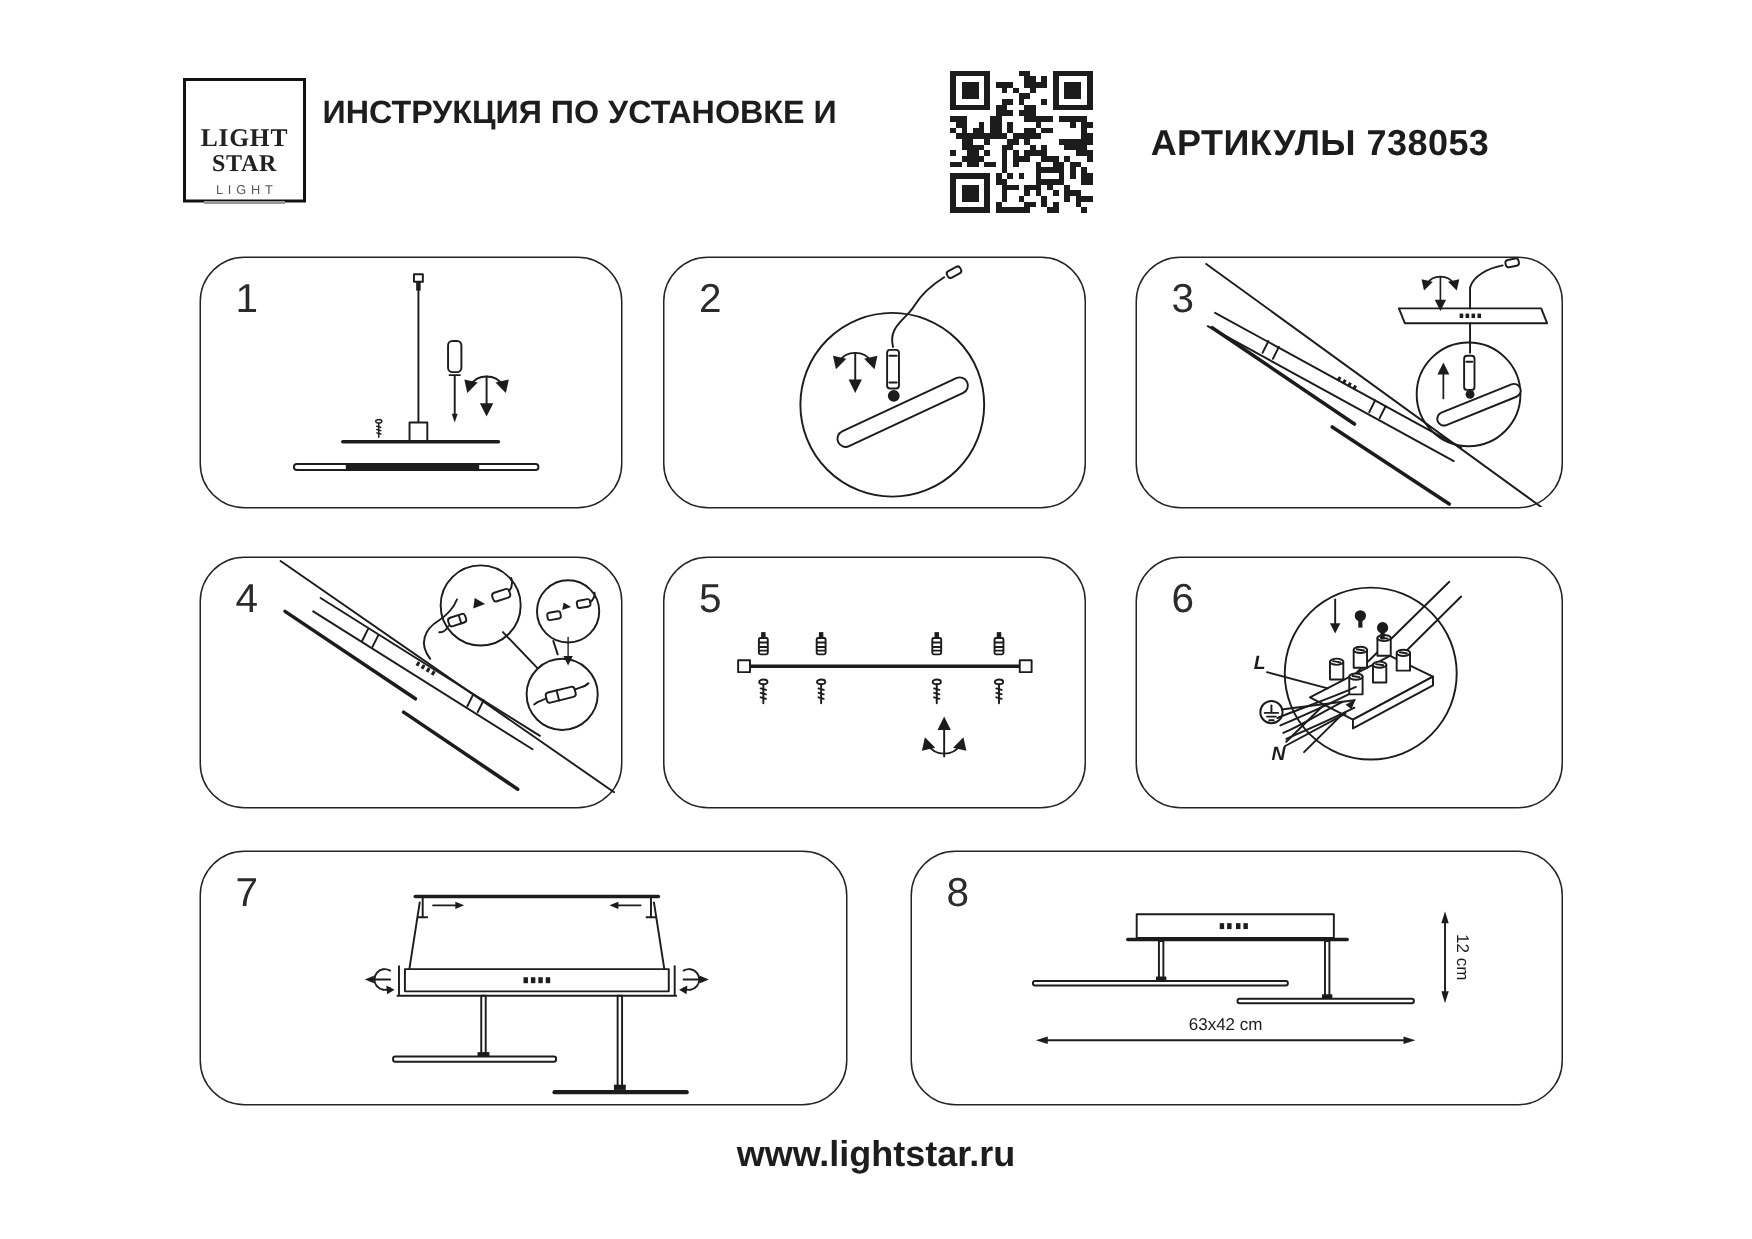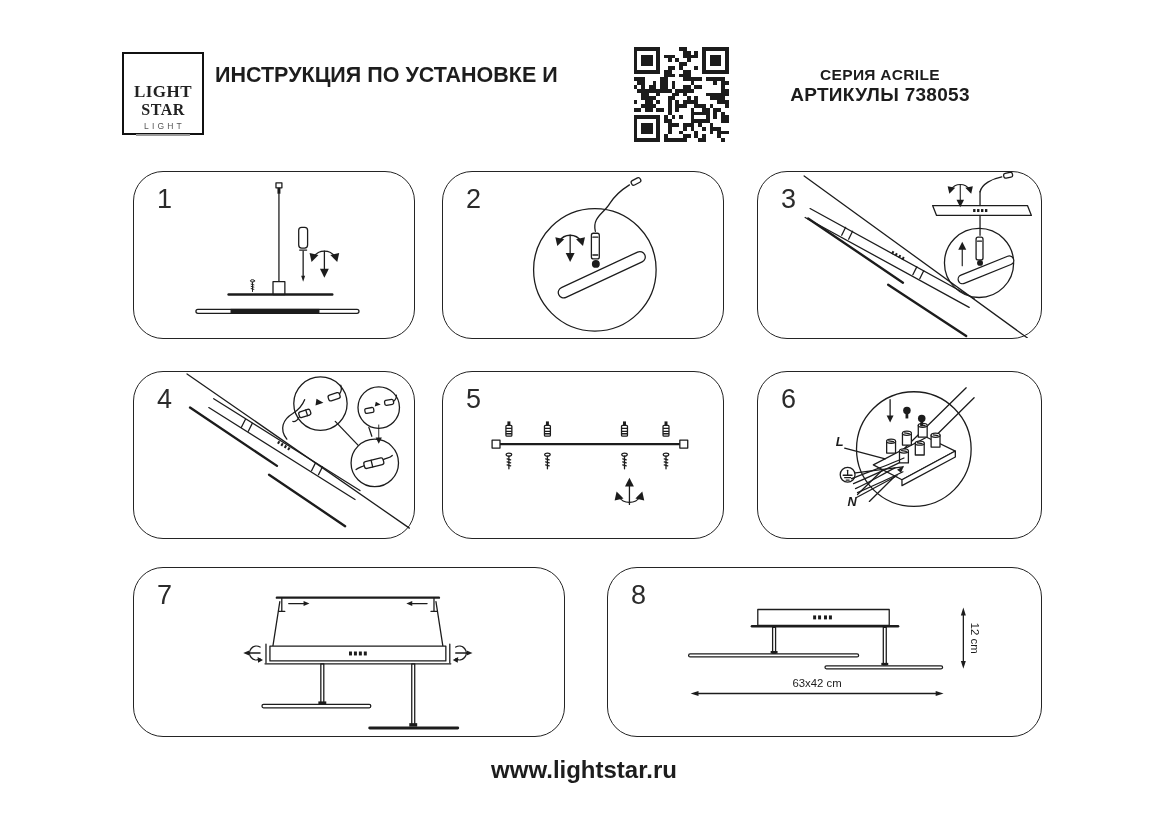--- a/index.html
+++ b/index.html
@@ -12,21 +12,21 @@
   .logo .l2{font-family:"Liberation Serif",serif;font-weight:bold;font-size:16px;letter-spacing:.5px;line-height:19px;color:#222;}
   .logo .l3{font-size:8.5px;letter-spacing:3.2px;color:#555;margin-top:2px;margin-left:3px;}
   .flag{width:54px;height:5px;display:flex;margin-top:3px;border:.5px solid #999;box-sizing:border-box;}
   .flag i{flex:1;display:block;}
   .flag-underline{width:54px;height:2.5px;background:#111;margin-top:2px;}
   .title{position:absolute;left:215px;top:61px;width:430px;text-align:left;
          font-size:21.5px;font-weight:bold;line-height:28px;color:#1d1d1d;}
   .qr{position:absolute;left:633px;top:47px;width:96px;height:95px;}
   .series-block{position:absolute;left:758px;top:66px;width:244px;text-align:center;}
   .series{font-size:15.5px;font-weight:bold;letter-spacing:.3px;}
-  .articles{font-size:19px;font-weight:bold;margin-top:0;letter-spacing:.3px;}
+  .articles{font-size:24px;font-weight:bold;margin-top:16px;letter-spacing:.3px;}
   
   .panel{position:absolute;border:1.5px solid #242424;border-radius:30px;box-sizing:border-box;background:#fff;}
   .p1{left:133px;top:171px;width:282px;height:168px;}
   .p2{left:442px;top:171px;width:282px;height:168px;}
   .p3{left:757px;top:171px;width:285px;height:168px;}
   .p4{left:133px;top:371px;width:282px;height:168px;}
   .p5{left:442px;top:371px;width:282px;height:168px;}
   .p6{left:757px;top:371px;width:285px;height:168px;}
   .p7{left:133px;top:567px;width:432px;height:170px;}
   .p8{left:607px;top:567px;width:435px;height:170px;}
@@ -321,21 +321,20 @@
         <rect x="18" y="0" width="7" height="7" class="f"></rect>
         <rect x="19" y="1" width="5" height="5" style="fill:#fff;stroke:none"></rect>
         <rect x="20" y="2" width="3" height="3" class="f"></rect>
         <rect x="0" y="18" width="7" height="7" class="f"></rect>
         <rect x="1" y="19" width="5" height="5" style="fill:#fff;stroke:none"></rect>
         <rect x="2" y="20" width="3" height="3" class="f"></rect>
       </svg>
   </div>
 
   <div class="series-block">
-    <div class="series">СЕРИЯ ACRILE</div>
     <div class="articles">АРТИКУЛЫ 738053</div>
   </div>
 
   <div class="panel p1">
     <span class="step-num">1</span>
     <svg class="art" viewBox="0 0 282 168">
       <rect x="143" y="11" width="6" height="5" stroke-width="1"></rect>
       <rect x="144.5" y="16" width="3" height="6" class="f"></rect>
       <line x1="146" y1="22" x2="146" y2="112"></line>
       <rect x="140" y="111" width="12" height="13" class="w"></rect>

